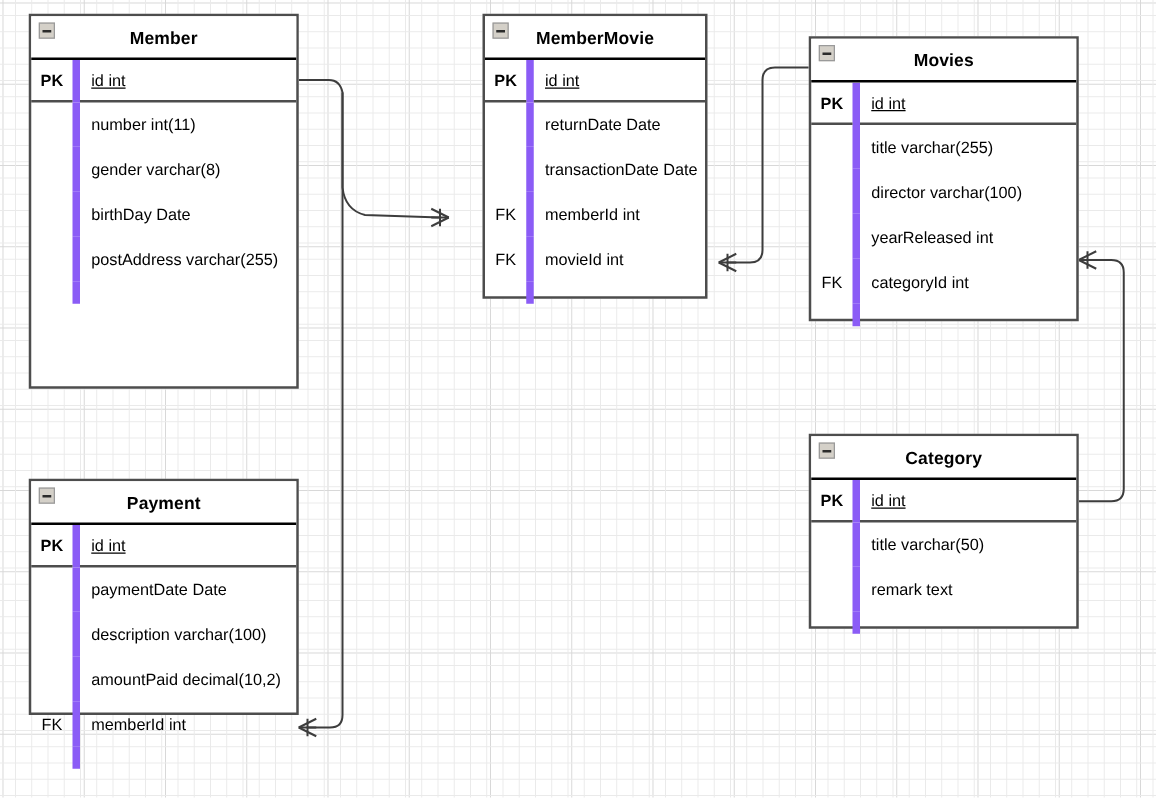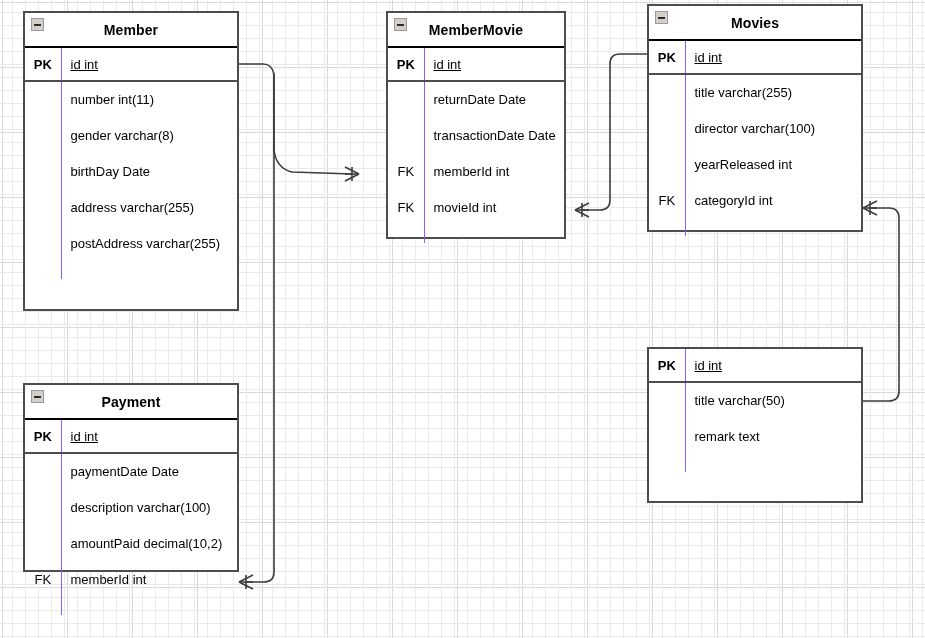--- a/index.html
+++ b/index.html
@@ -91,21 +91,21 @@
     font-size: 13px;
     color: #000000;
     height: 36px;
     box-sizing: border-box;
   }
   .col-key {
     width: 36px;
     text-align: center;
     font-weight: bold;
     font-size: 13px;
-    border-right: 1px solid #8b5cf6;
+    border-right: 6px solid #8b5cf6;
   }
   .col-name {
     padding-left: 9px !important;
   }
   tr.pk-row td {
     border-bottom: 2px solid #4d4d4d;
     height: 33px;
   }
   tr.pk-row .col-name span {
     text-decoration: underline;
@@ -186,24 +186,20 @@
             <tr>
               <td class="col-key fk-label"></td>
               <td class="col-name"><span>gender varchar(8)</span></td>
             </tr>
             <tr>
               <td class="col-key fk-label"></td>
               <td class="col-name"><span>birthDay Date</span></td>
             </tr>
             <tr>
               <td class="col-key fk-label"></td>
-              <td class="col-name"><span>address varchar(255)</span></td>
-            </tr>
-            <tr>
-              <td class="col-key fk-label"></td>
               <td class="col-name"><span>postAddress varchar(255)</span></td>
             </tr>
             <tr class="pad-row">
               <td class="col-key"></td>
               <td class="col-name"></td>
             </tr>
           </tbody>
         </table>
       </div>
       <div class="entity" style="left: 376px; top: 11px; width: 180px; height: 228px; margin-left: 10px;">
@@ -235,21 +231,21 @@
               <td class="col-key fk-label">FK</td>
               <td class="col-name"><span>movieId int</span></td>
             </tr>
             <tr class="pad-row">
               <td class="col-key"></td>
               <td class="col-name"></td>
             </tr>
           </tbody>
         </table>
       </div>
-      <div class="entity" style="left: 647px; top: 4px; width: 216px; height: 228px;">
+      <div class="entity" style="left: 647px; top: 29px; width: 216px; height: 228px;">
         <div class="entity-title">
           <span class="collapse-icon">
             <span class="minus"></span>
           </span>
           <span class="title-text">Movies</span>
         </div>
         <table class="attr-table">
           <tbody>
             <tr class="pk-row">
               <td class="col-key">PK</td>
@@ -272,20 +268,26 @@
               <td class="col-name"><span>categoryId int</span></td>
             </tr>
             <tr class="pad-row">
               <td class="col-key"></td>
               <td class="col-name"></td>
             </tr>
           </tbody>
         </table>
       </div>
       <div class="entity" style="left: 647px; top: 347px; width: 216px; height: 156px;">
+        <div class="entity-title">
+          <span class="collapse-icon">
+            <span class="minus"></span>
+          </span>
+          <span class="title-text">Category</span>
+        </div>
         <table class="attr-table">
           <tbody>
             <tr class="pk-row">
               <td class="col-key">PK</td>
               <td class="col-name"><span>id int</span></td>
             </tr>
             <tr>
               <td class="col-key fk-label"></td>
               <td class="col-name"><span>title varchar(50)</span></td>
             </tr>

